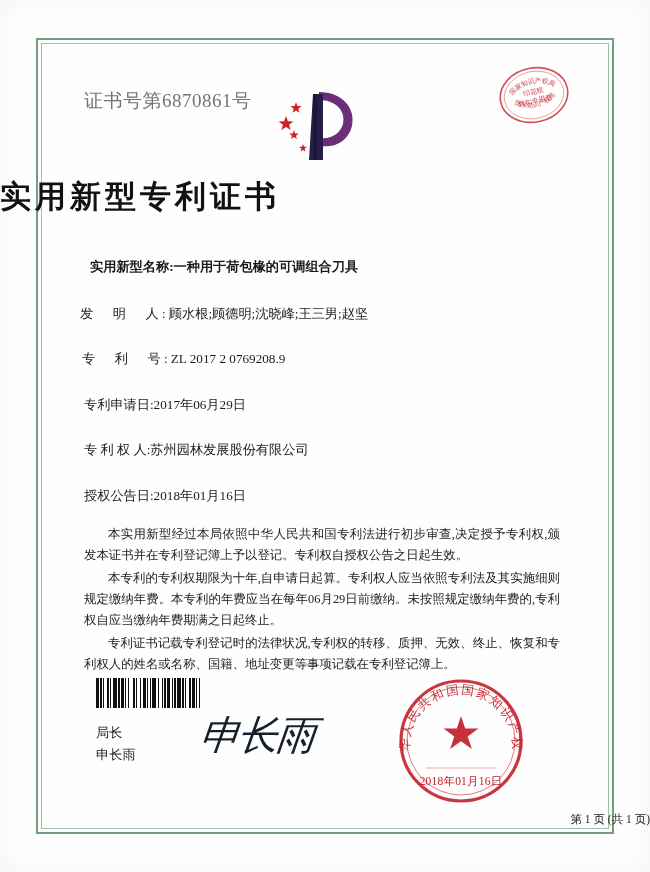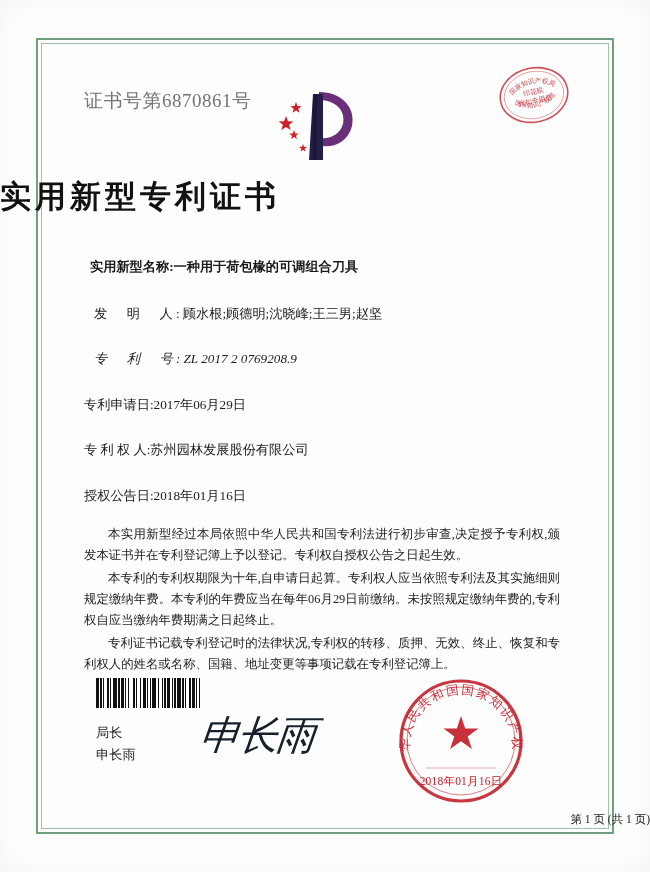--- a/index.html
+++ b/index.html
@@ -85,22 +85,22 @@
     color: #1b1b1b;
     white-space: nowrap;
   }
   .field .lbl {
     display: inline-block;
   }
   .field .val {
     display: inline-block;
   }
   .f-name   { left: 90px; top: 258px; font-weight: bold; }
-  .f-inv    { left: 94px; top: 305px; }
-  .f-patno  { left: 94px; top: 350px; font-style: italic; }
+  .f-inv    { left: 80px; top: 305px; }
+  .f-patno  { left: 82px; top: 350px; }
   .f-appdate{ left: 84px; top: 396px; }
   .f-holder { left: 84px; top: 441px; }
   .f-grant  { left: 84px; top: 487px; }
   .lbl-wide2 { letter-spacing: 3.2px; }
 
   
   .body-text {
     position: absolute;
     left: 84px;
     top: 524px;

